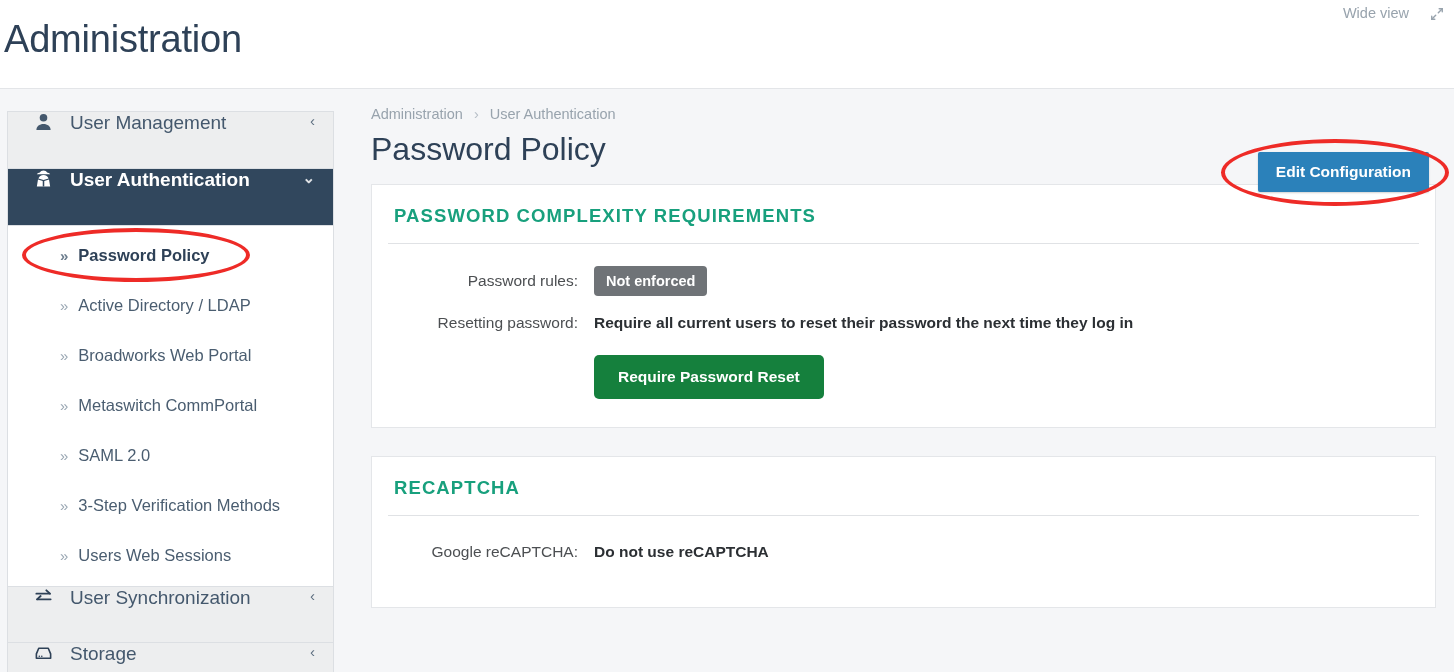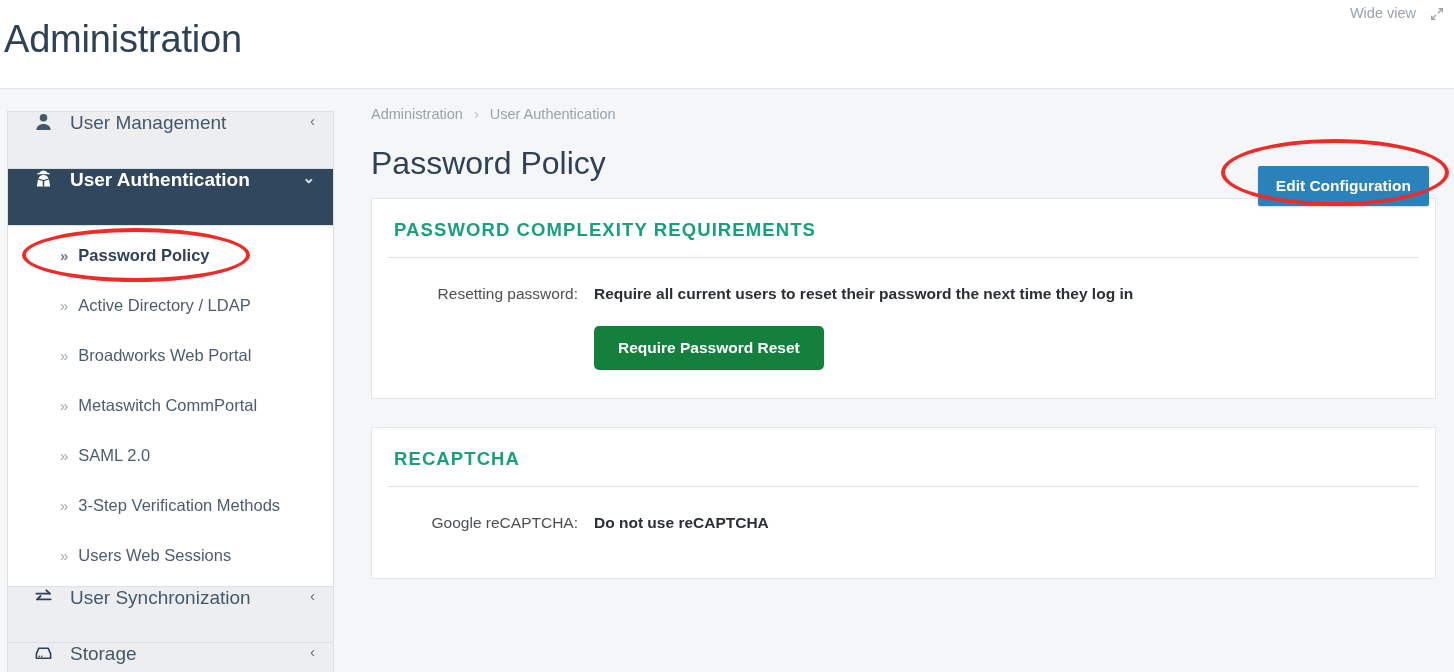--- a/index.html
+++ b/index.html
@@ -27,21 +27,21 @@
     font-weight: 400;
     color: #2e4157;
     letter-spacing: -0.2px;
   }
   .wide-view {
     position: absolute;
     right: 10px;
     top: 5px;
     display: flex;
     align-items: center;
-    gap: 14px;
+    gap: 21px;
     color: #98a3ad;
     font-size: 14.5px;
     cursor: pointer;
   }
   .wide-view .expand-ico {
     display: inline-block;
     width: 14px;
     height: 14px;
     position: relative;
     top: 1px;
@@ -121,21 +121,21 @@
     position: absolute;
     left: 371px;
     top: 0;
     right: 0;
     bottom: 0;
     padding-top: 17px;
   }
   .breadcrumb {
     font-size: 14.5px;
     color: #98a3ad;
-    margin-bottom: 20px;
+    margin-bottom: 6px;
   }
   .breadcrumb .crumb { cursor: pointer; }
   .breadcrumb .sep { margin: 0 7px; color: #b6bec6; }
 
   .title-row {
     position: relative;
     height: 56px;
   }
   .content-title {
     font-size: 32px;
@@ -357,20 +357,24 @@
       <button class="edit-config-btn">Edit Configuration</button>
     </div>
 
     <section class="card">
       <div class="card-head">
         <h2>PASSWORD COMPLEXITY REQUIREMENTS</h2>
       </div>
       <div class="card-head-rule"></div>
       <div class="card-body">
 
+        <div class="field-row">
+          <div class="field-label">Password rules:</div>
+          <div class="badge-muted">Not enforced</div>
+        </div>
 
         <div class="field-row">
           <div class="field-label">Resetting password:</div>
           <div class="field-value">Require all current users to reset their password the next time they log in</div>
         </div>
 
         <div class="action-row">
           <button class="btn-danger">Require Password Reset</button>
         </div>
       </div>

